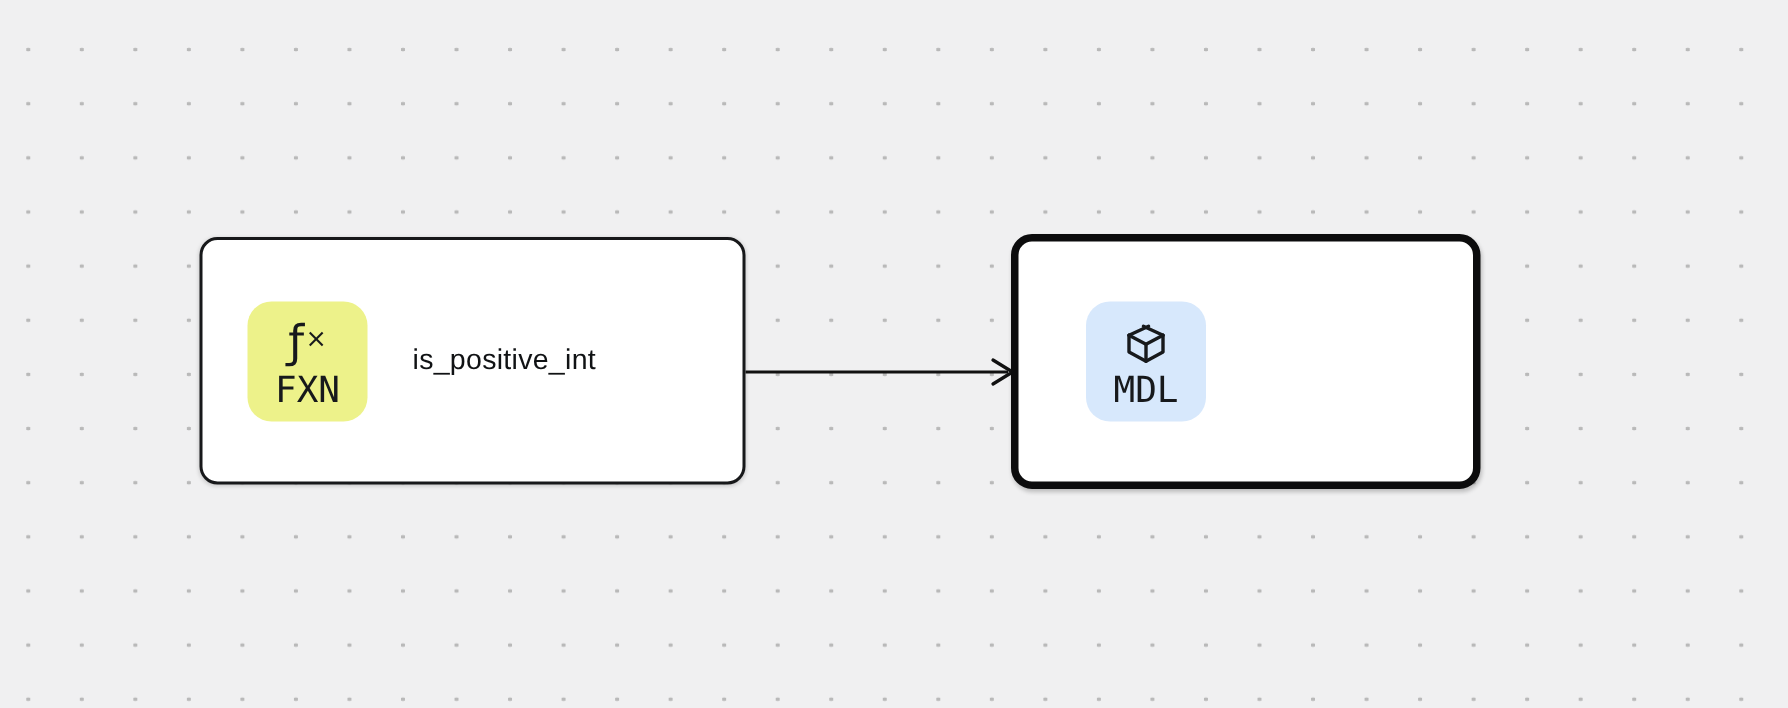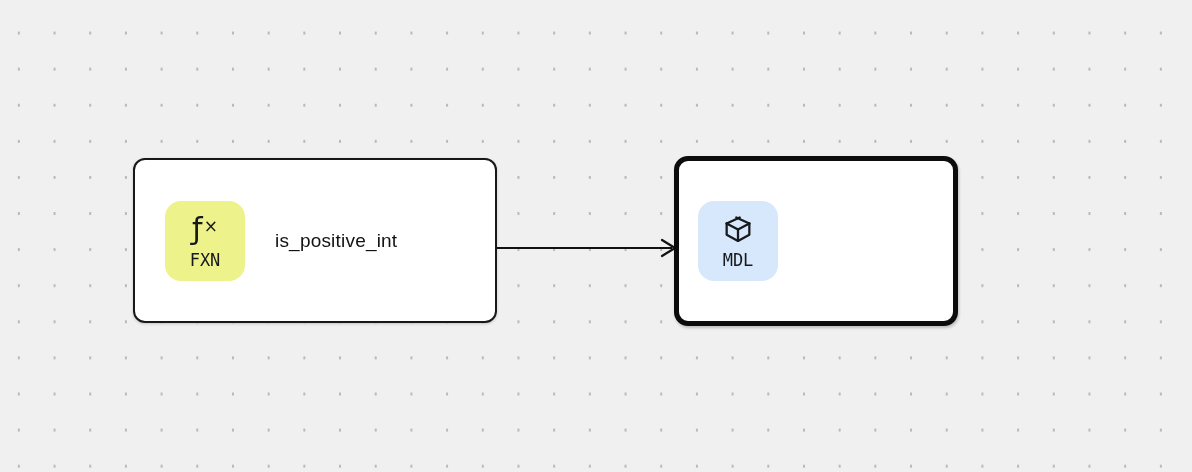--- a/index.html
+++ b/index.html
@@ -31,25 +31,25 @@
     width: 364px;
     height: 165px;
     border: 2px solid #17181a;
     border-radius: 12px;
     padding-left: 30px;
     box-shadow: 0 1px 3px rgba(0,0,0,0.18);
   }
   .node--model {
     left: 674px;
     top: 156px;
-    width: 284px;
+    width: 313px;
     height: 170px;
     border: 5px solid #0c0c0d;
     border-radius: 14px;
-    padding-left: 19px;
+    padding-left: 45px;
     box-shadow: 1px 2px 3px rgba(0,0,0,0.22);
   }
   .badge {
     width: 80px;
     height: 80px;
     border-radius: 16px;
     flex: 0 0 auto;
     display: flex;
     flex-direction: column;
     align-items: center;
@@ -68,21 +68,21 @@
     line-height: 34px;
   }
   .fx-x {
     font-family: "DejaVu Sans", sans-serif;
     font-size: 17px;
     margin-left: 1px;
     transform: translateY(-3px);
   }
   .badge-label {
     font-family: "DejaVu Sans Mono", monospace;
-    font-size: 17px;
+    font-size: 24px;
     line-height: 22px;
     margin-top: 2px;
     color: #17191c;
     text-align: right;
   }
   .node-label {
     margin-left: 30px;
     font-size: 19px;
     font-weight: 500;
     letter-spacing: 0.2px;

